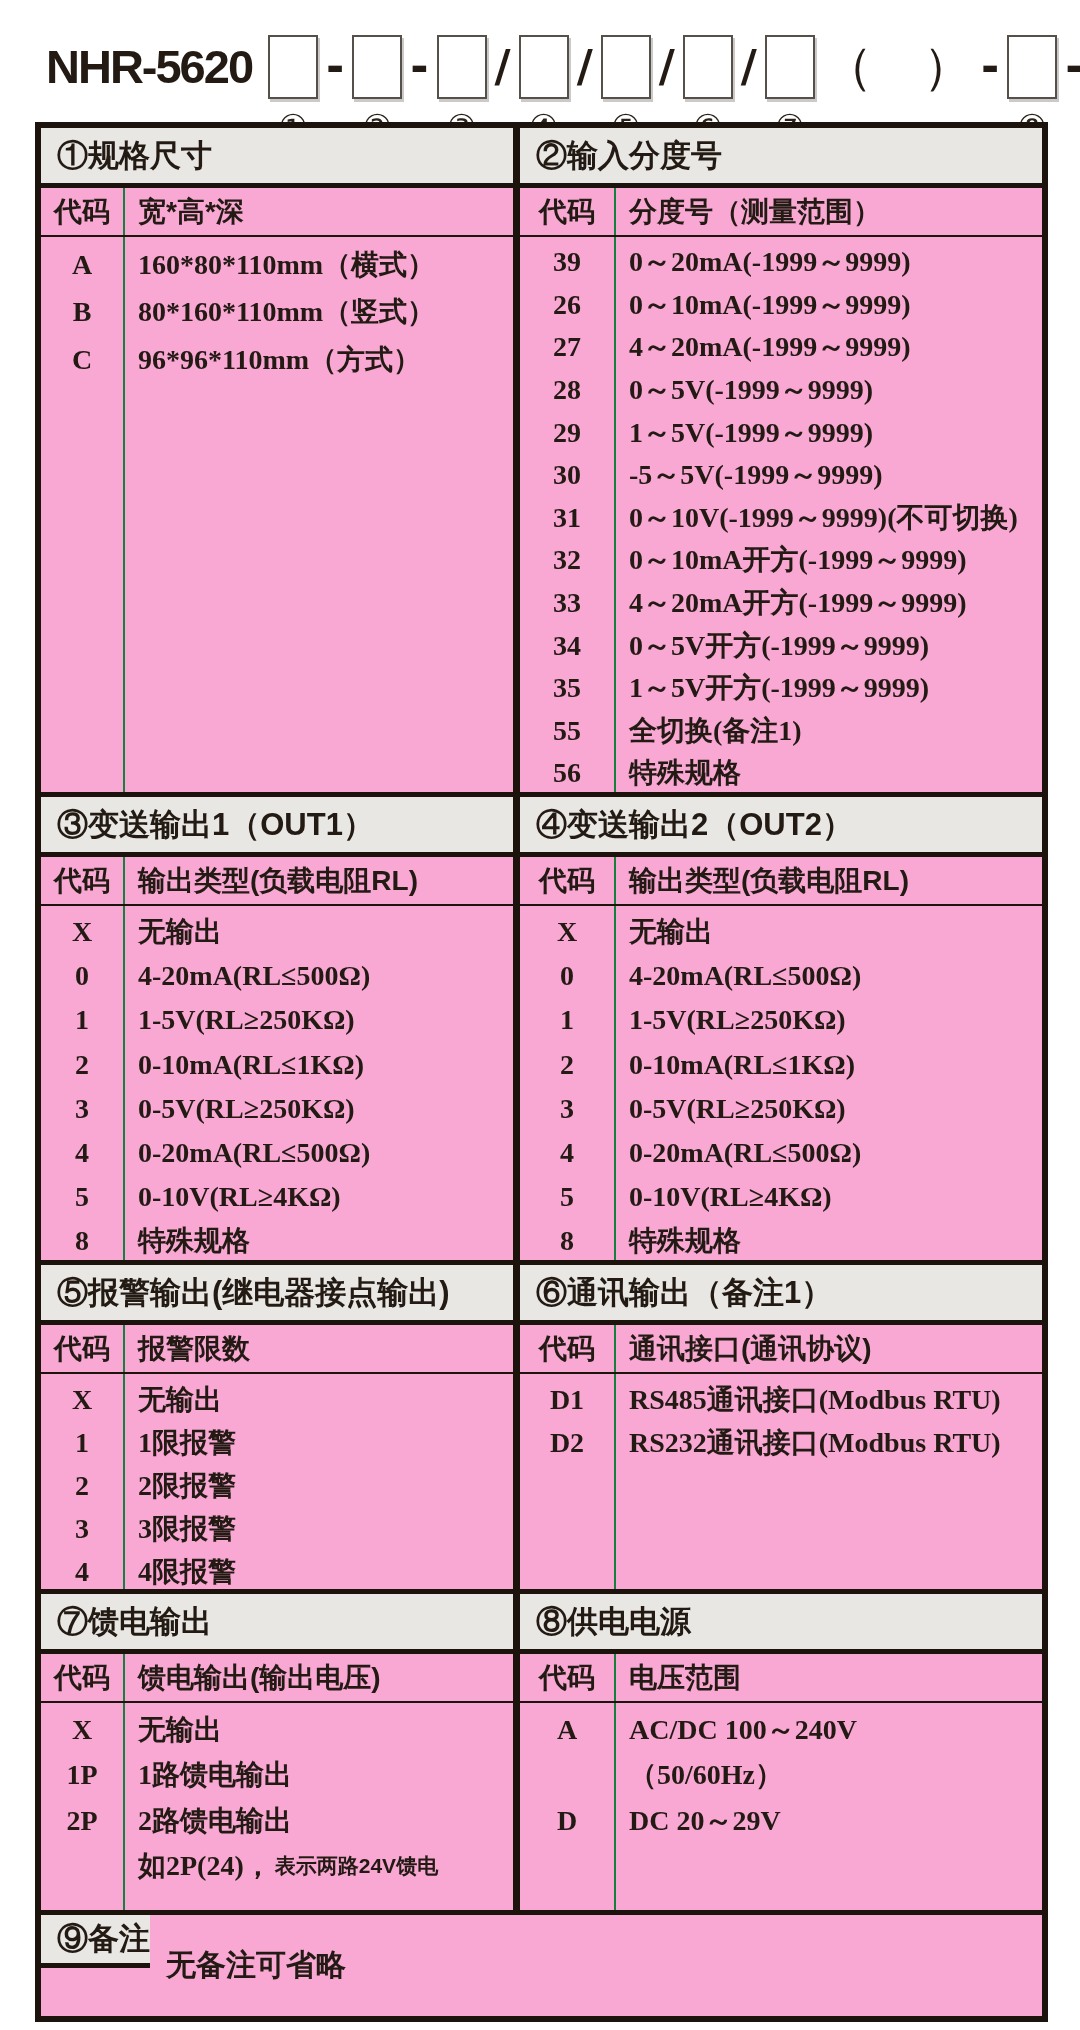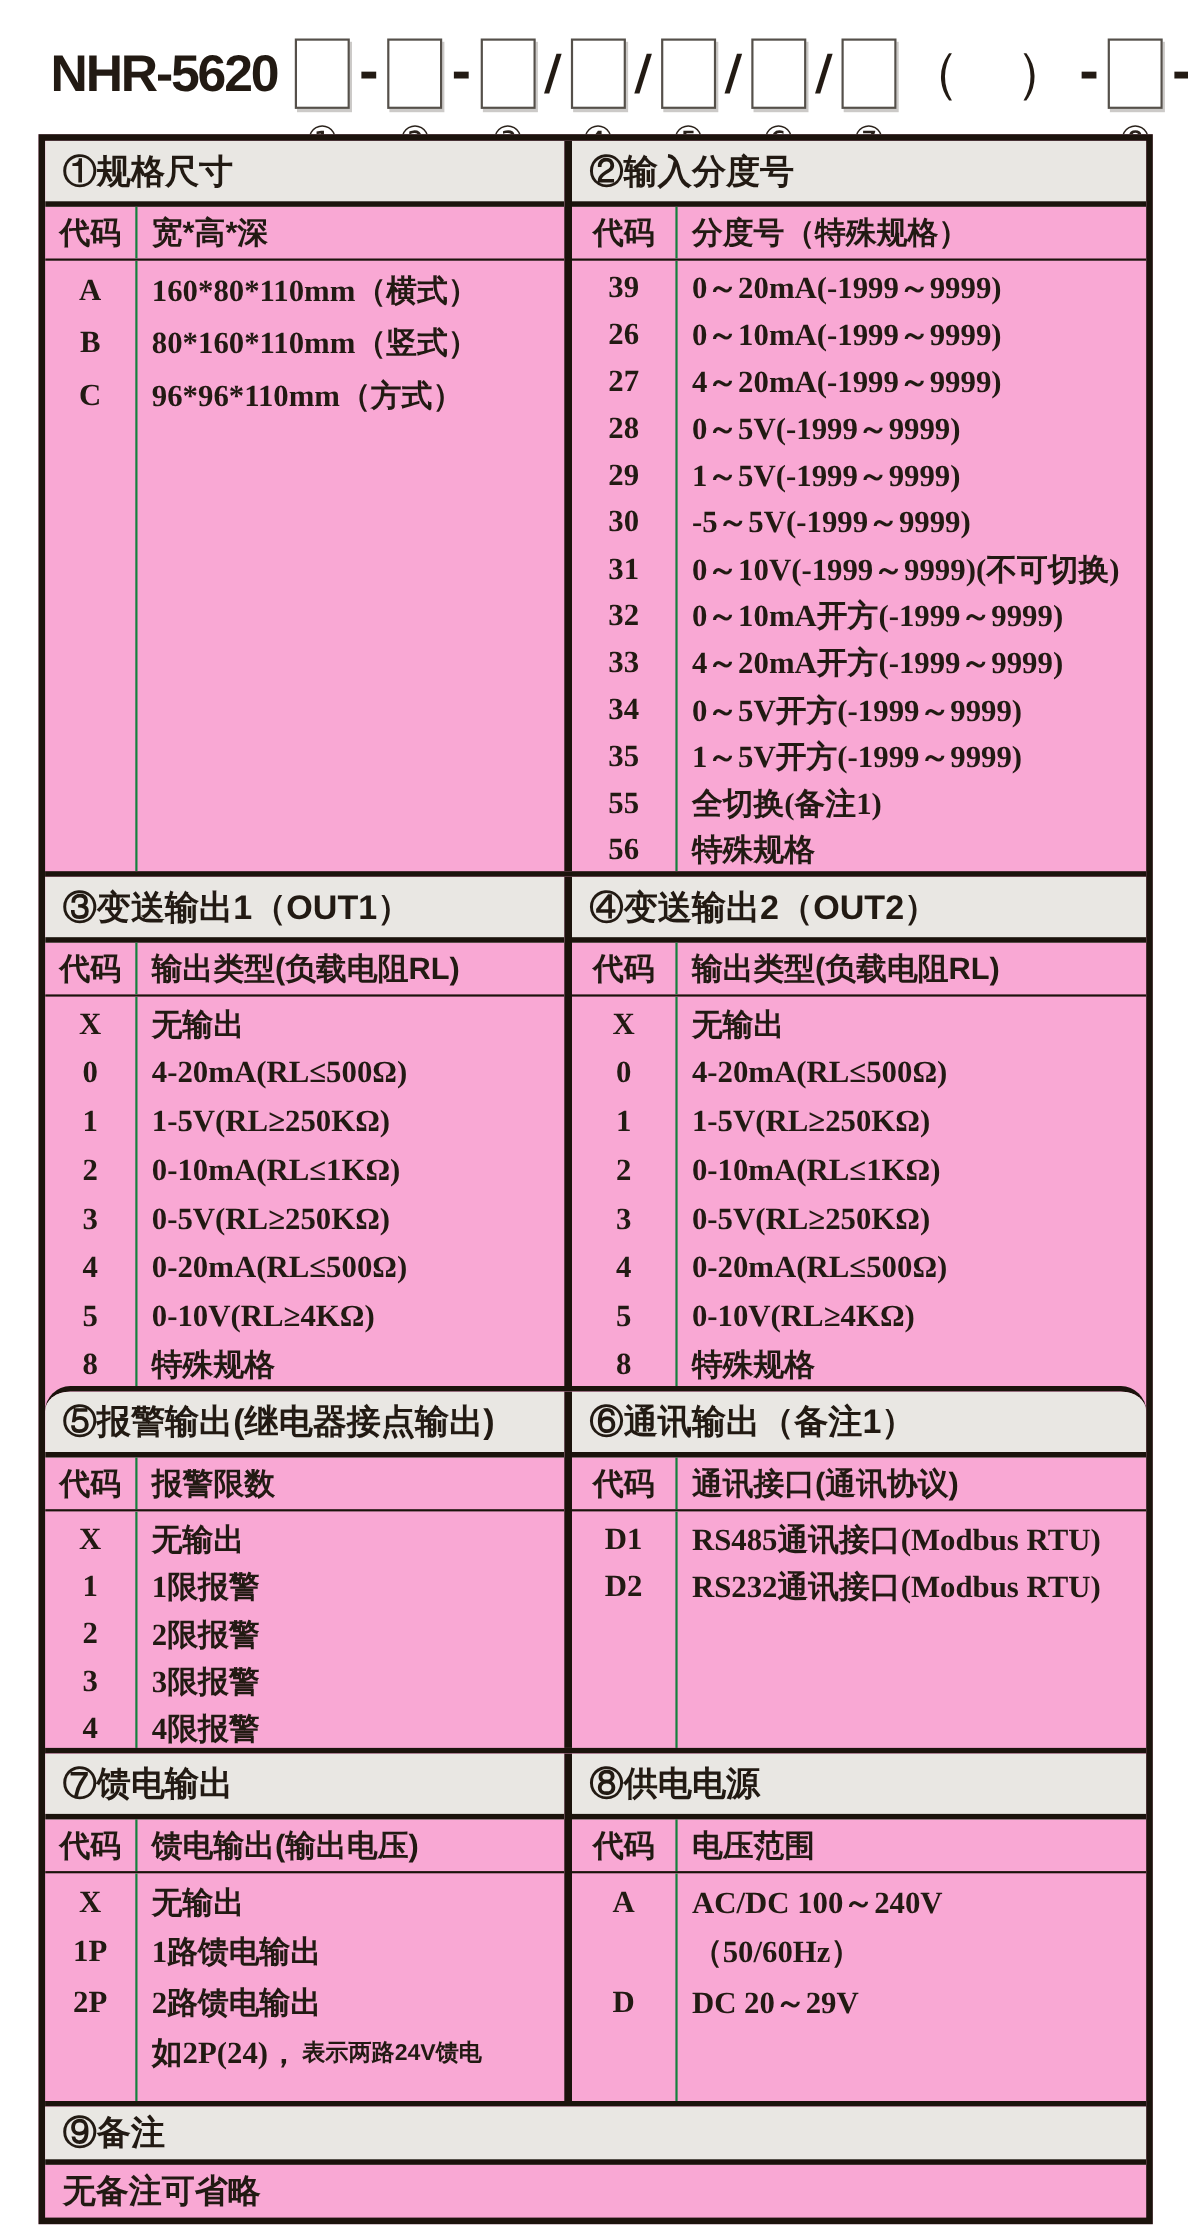--- a/index.html
+++ b/index.html
@@ -12,25 +12,25 @@
   .seg-glyph.prefix{font-family:"Liberation Sans",sans-serif;font-weight:700;font-size:47px;letter-spacing:-2px;margin-right:8px;white-space:nowrap;}
   .seg-glyph.box{width:46px;height:60px;border:2px solid #55504a;background:#fff;box-shadow:2px 3px 0 rgba(110,104,96,.35);margin-top:4px;}
   .seg-glyph.sep{font-family:"DejaVu Sans",sans-serif;font-weight:700;font-size:44px;}
   .seg-glyph.paren{font-family:"Liberation Serif",serif;font-weight:400;font-size:50px;letter-spacing:0px;white-space:pre;}
   .seg-num{margin-top:9px;height:38px;line-height:38px;font-family:"DejaVu Sans",sans-serif;font-size:33px;color:#2a221b;}
 
   
   .otable{position:absolute;left:35px;top:122px;width:1001px;height:1888px;border:6px solid #1b130c;background:#f9a8d4;display:flex;flex-direction:column;}
   .sec{display:flex;overflow:hidden;flex:0 0 auto;}
   .sec.twocol{flex-direction:row;}
-  .sec.full{flex-direction:column;}
+  .sec.full{flex-direction:row;}
   .sec + .sec{border-top:5px solid #1b130c;}
   .sec-0{height:664px;}
   .sec-1{height:463px;}
-  .sec-2{height:324px;border-radius:23px;}
+  .sec-2{height:324px;}
   .sec-3{height:316px;}
   .sec-4{height:101px;}
 
   .panel{display:flex;flex-direction:column;overflow:hidden;}
   .pleft{width:472px;border-right:7px solid #1b130c;flex:0 0 auto;}
   .pright{flex:1;}
 
   .ptitle{height:55px;flex:0 0 auto;background:#e9e7e3;border-bottom:5px solid #1b130c;display:flex;align-items:center;padding-left:16px;font-family:"Liberation Sans",sans-serif;font-weight:700;font-size:31px;white-space:nowrap;}
   .sec-4 .ptitle{height:48px;}
 
@@ -156,21 +156,21 @@
               <div class="cell desc">
                 <span>96*96*110mm（方式）</span>
               </div>
             </div>
           </div>
         </div>
         <div class="panel pright">
           <div class="ptitle">②输入分度号</div>
           <div class="psub">
             <div class="codecol">代码</div>
-            <div class="desccol">分度号（特殊规格）</div>
+            <div class="desccol">分度号（测量范围）</div>
           </div>
           <div class="pbody">
             <div class="codecol">
               <div class="cell code">39</div>
               <div class="cell code">26</div>
               <div class="cell code">27</div>
               <div class="cell code">28</div>
               <div class="cell code">29</div>
               <div class="cell code">30</div>
               <div class="cell code">31</div>

